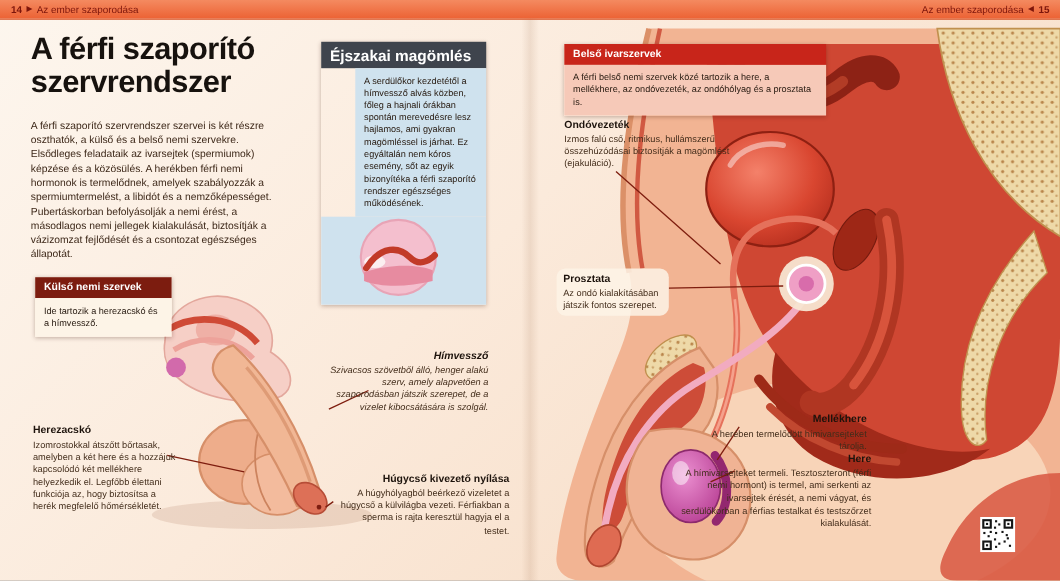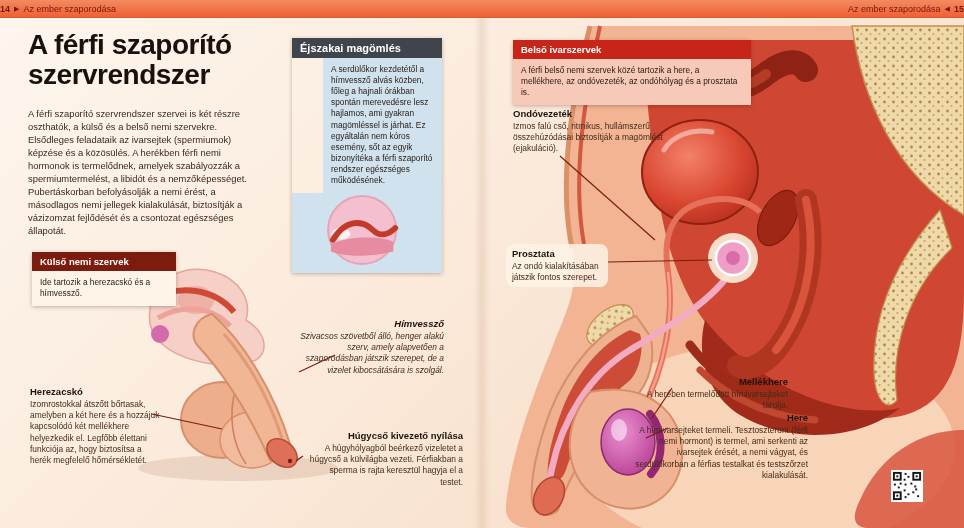--- a/index.html
+++ b/index.html
@@ -4,60 +4,60 @@
 <style>
   * { margin:0; padding:0; box-sizing:border-box; }
   html,body { background:#9a9a9a; }
   .spread { position:relative; width:964px; height:528px; overflow:hidden;
     font-family:"Liberation Sans", sans-serif;
     background: linear-gradient(135deg,#fdf6ee 0%,#fbeadb 45%,#f5d8bf 100%); }
 
   .topbar { position:absolute; top:0; left:0; width:964px; height:18px; z-index:6;
     background:linear-gradient(#f48a60,#ec6234); border-bottom:1px solid #d85a2e;
     display:flex; justify-content:space-between; align-items:center;
-    padding:0 0; font-size:9px; color:#7c150b; }
+    padding:0 10px; font-size:9px; color:#7c150b; }
   .topbar-side { display:flex; align-items:center; gap:4px; }
   .topbar .pn { font-weight:bold; }
   .topbar .arrow { font-size:7px; line-height:1; }
 
   .fold { position:absolute; left:474px; top:0; width:16px; height:528px; z-index:5;
     background:linear-gradient(90deg, rgba(120,60,20,0), rgba(120,60,20,.10) 50%, rgba(120,60,20,0)); pointer-events:none; }
 
   .art { position:absolute; inset:0; z-index:1; }
 
   .page-title { position:absolute; left:28px; top:30px; width:252px; z-index:2;
     font-size:28px; line-height:1.06; font-weight:800; color:#17120e; letter-spacing:-0.5px; }
   .intro { position:absolute; left:28px; top:108px; width:222px; z-index:2;
     font-size:9.4px; line-height:1.38; color:#3c2718; }
 
   .infobox { position:absolute; z-index:3; box-shadow:0 1px 4px rgba(60,20,5,.3); }
-  .infobox .head { padding:4px 8px; font-size:11px; font-weight:bold; color:#fff; }
+  .infobox .head { padding:4px 8px; font-size:14px; font-weight:bold; color:#fff; }
   .infobox .btext { padding:6px 8px 7px; font-size:8.3px; line-height:1.34; color:#26190f; }
   #nightbox { left:292px; top:38px; width:150px; }
   #nightbox .head { background:#3f444d; }
   #nightbox .btext { background:#cfe2ee;margin-left:31px; }
   #nightbox .illus { background:#cfe2ee; height:80px; padding:0 8px 6px; }
-  #externalbox { left:32px; top:252px; width:144px; }
+  #externalbox { left:32px; top:252px; width:124px; }
   #externalbox .head { background:#7c1c0f; font-size:9.5px; }
   #externalbox .btext { background:#fdf4e7; }
   #internalbox { left:513px; top:40px; width:238px; }
   #internalbox .head { background:#c8251a; font-size:9.5px; }
   #internalbox .btext { background:#f6c9b8; }
 
   .lbl { position:absolute; z-index:3; }
   .lbl .t { font-size:9.5px; font-weight:bold; color:#1d130c; margin-bottom:2px; }
   .lbl .b { font-size:8.4px; line-height:1.33; color:#422c1a; }
   .ra { text-align:right; }
   #lbl-herezacsko  { left:30px;  top:386px; width:131px; }
   #lbl-himvesszo   { left:288px; top:318px; width:156px;font-style:italic; }
   #lbl-hugycso     { left:306px; top:430px; width:157px; }
   #lbl-ondovezetek { left:513px; top:108px; width:154px; }
   #lbl-prosztata   { left:506px; top:244px; width:102px; background:rgba(253,243,230,.85); border-radius:8px; padding:4px 6px; }
   #lbl-mellekhere  { left:636px; top:376px; width:152px; }
-  #lbl-here        { left:616px; top:412px; width:176px;margin-left:16px; }
+  #lbl-here        { left:616px; top:412px; width:176px; }
 
   .qr { position:absolute; left:891px; top:470px; width:32px; height:32px; z-index:4; }
 </style>
 </head>
 <body>
 
 <div class="spread">
 
   <header class="topbar">
     <div class="topbar-side">

